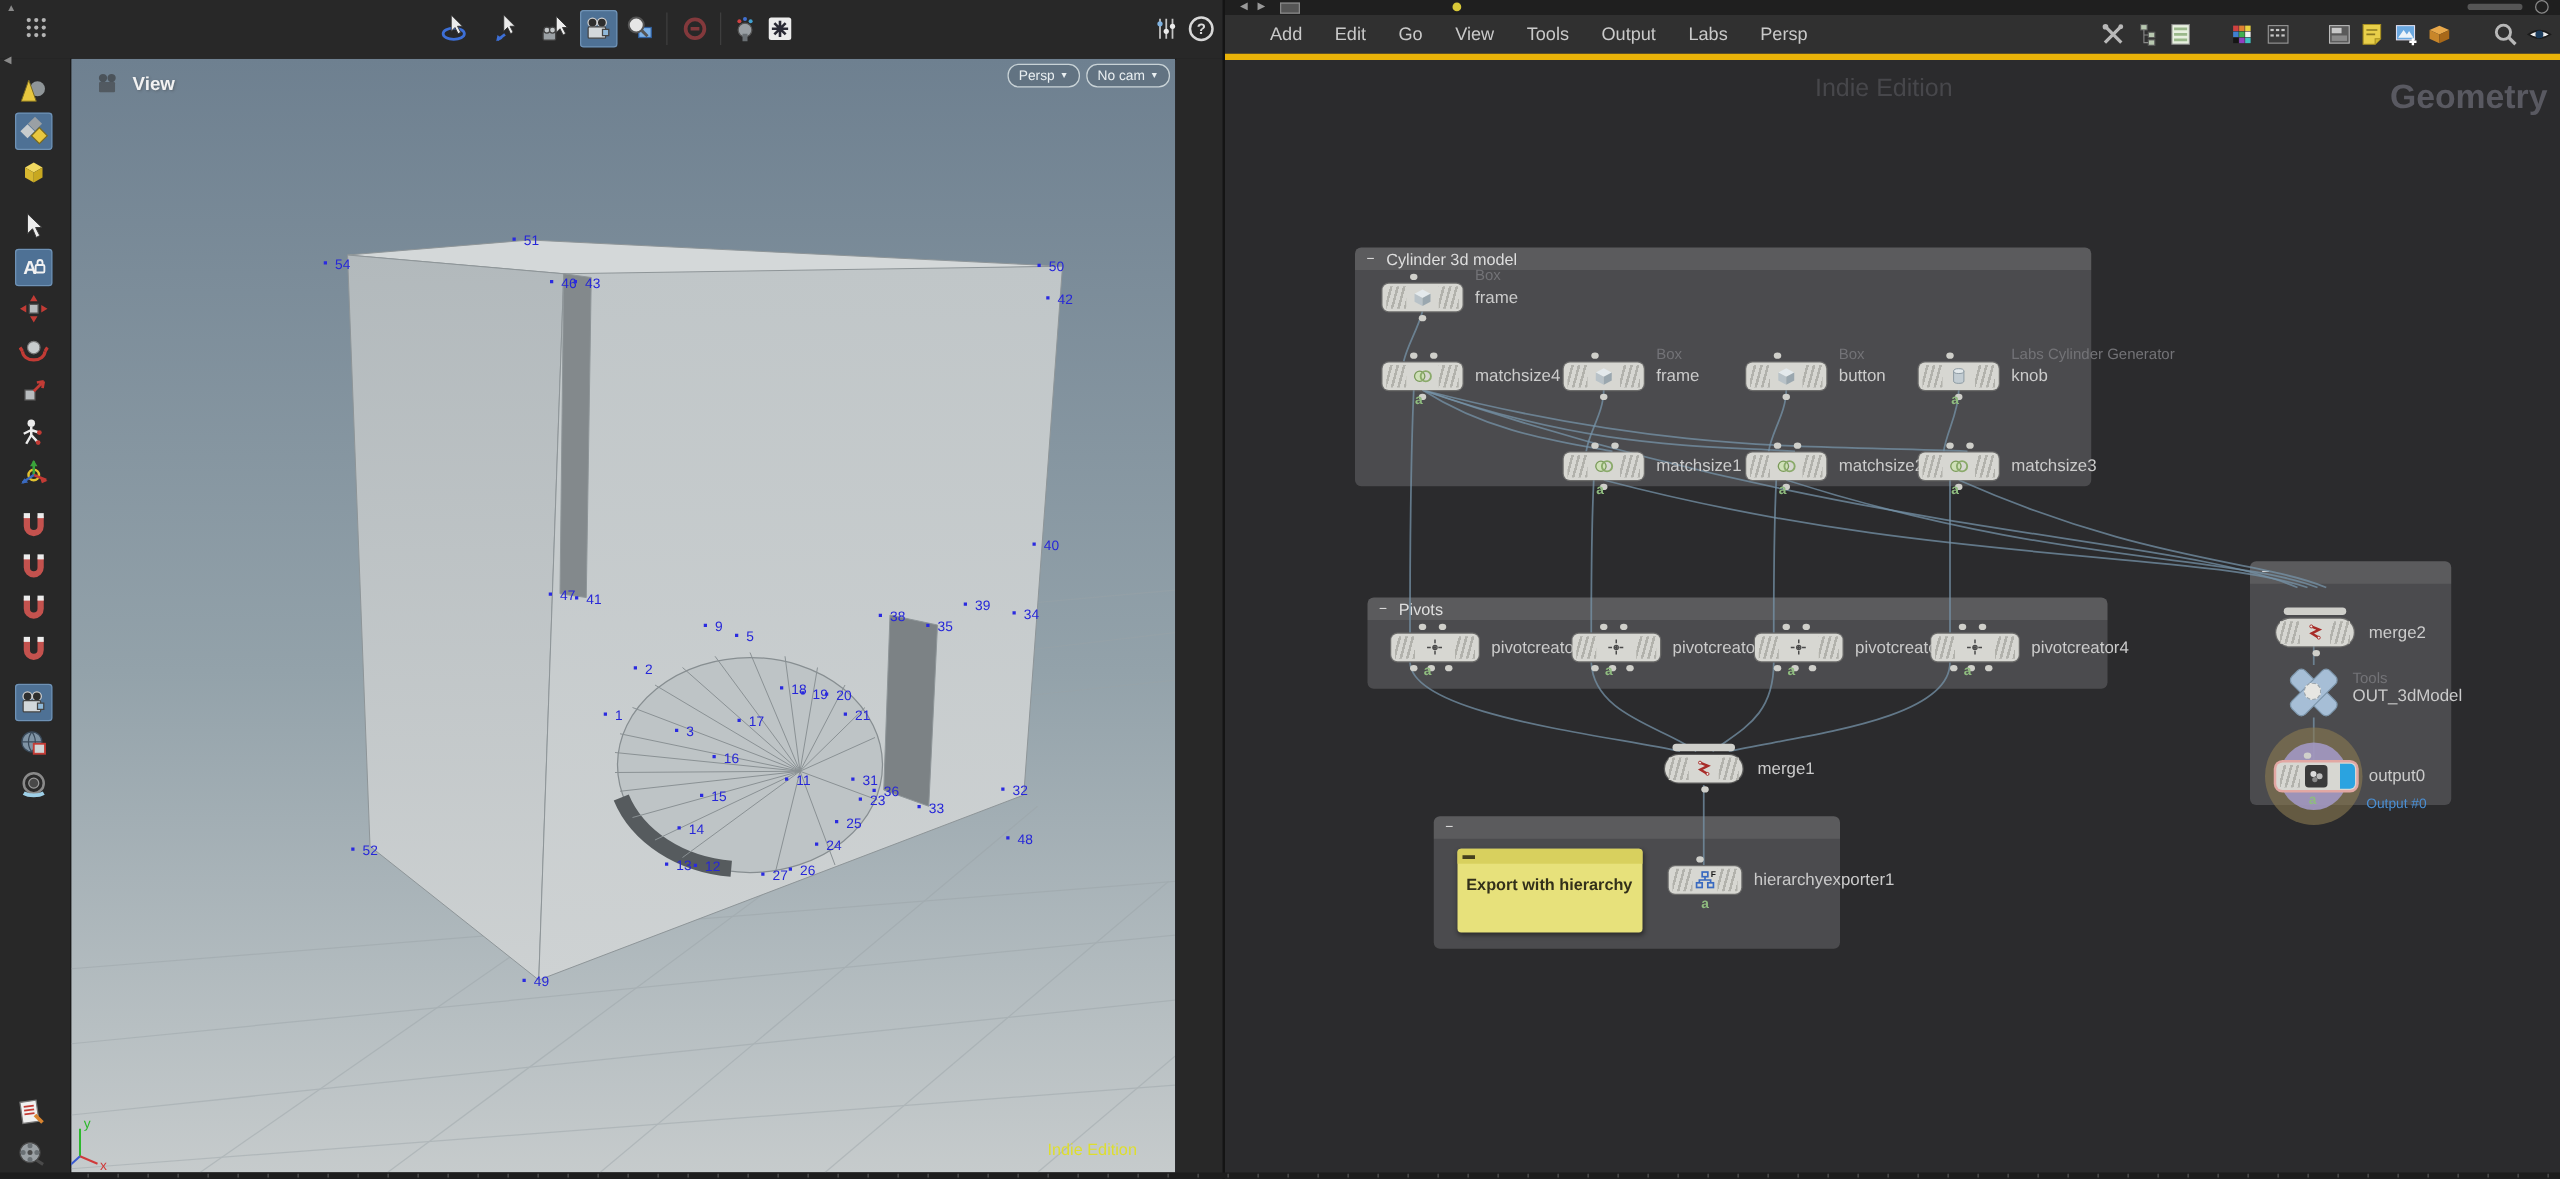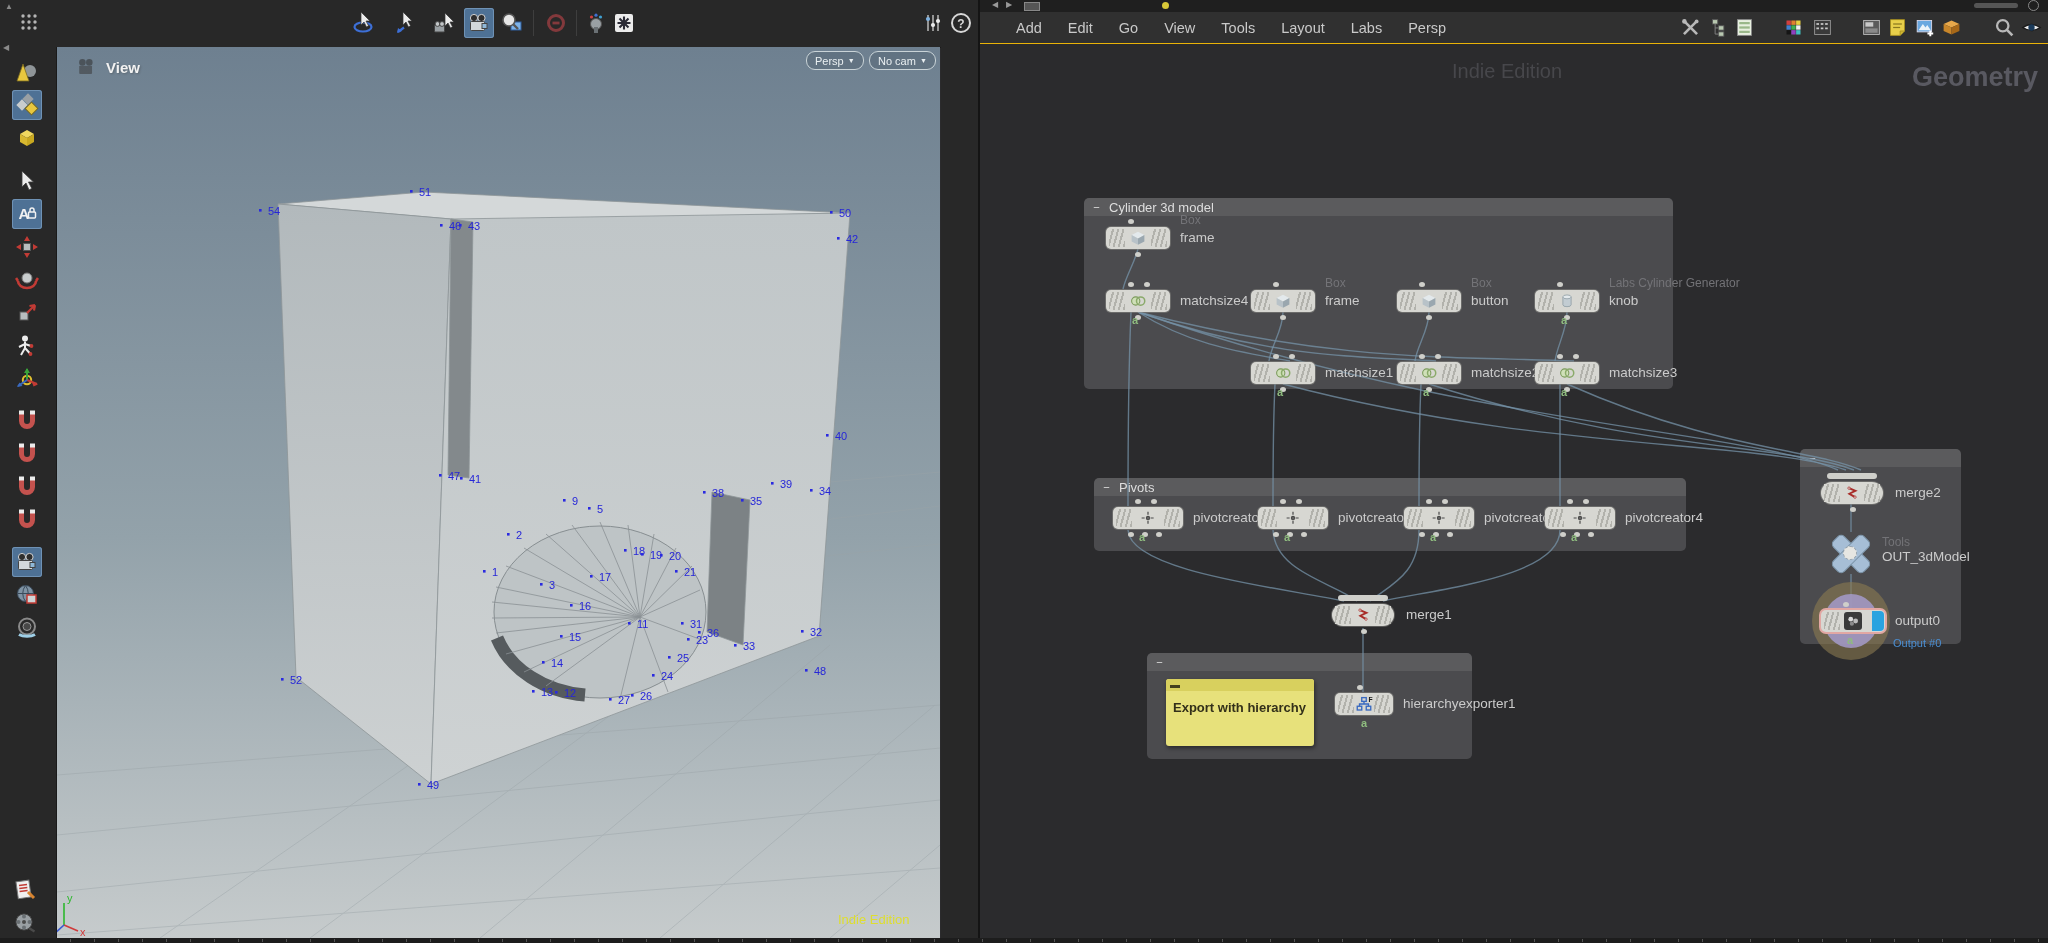--- a/index.html
+++ b/index.html
@@ -5,21 +5,21 @@
   html,body{margin:0;padding:0;background:#111;}
   .stage{position:relative;width:2048px;height:943px;overflow:hidden;background:#2b2b2d;font-family:"Liberation Sans",sans-serif;}
   
   .top-toolbar{position:absolute;left:0;top:0;width:978px;height:47px;background:#282828;border-bottom:1px solid #1a1a1a;}
   .left-toolbar{position:absolute;left:0;top:47px;width:56px;height:896px;background:#282828;border-right:1px solid #1a1a1a;}
   .viewport{position:absolute;left:57px;top:47px;width:883px;height:891px;}
   .vp-toolbar{position:absolute;left:941px;top:47px;width:37px;height:896px;background:#282828;}
   .pane-sep{position:absolute;left:978px;top:0;width:2px;height:943px;background:#141414;}
   .net{position:absolute;left:980px;top:0;width:1068px;height:943px;background:#2b2b2d;}
   .net-topbar{position:absolute;left:980px;top:0;width:1068px;height:12px;background:#1f1f1f;}
-  .net-menubar{position:absolute;left:980px;top:12px;width:1068px;height:31px;background:#303030;border-bottom:1px solid #eab308;display:flex;align-items:center;}
+  .net-menubar{position:absolute;left:980px;top:12px;width:1068px;height:31px;background:#303030;border-bottom:5px solid #eab308;display:flex;align-items:center;}
   .timeline{position:absolute;left:0;top:938px;width:2048px;height:5px;background:#1d1d1d;}
   .timeline i{position:absolute;top:1px;width:1px;height:3px;background:#555;}
   
   .t{position:absolute;width:30px;height:30px;display:flex;align-items:center;justify-content:center;border-radius:3px;}
   .t svg{width:24px;height:24px;}
   .t.hl{background:#4e7195;box-shadow:inset 0 0 0 1px #6f92b5;}
   .t.sm{width:26px;height:26px;} .t.sm svg{width:21px;height:21px;}
   .vdiv{position:absolute;top:10px;width:1px;height:26px;background:#3e3e3e;}
   .tinytri{position:absolute;color:#8a8a8a;font-size:8px;line-height:8px;}
   
@@ -970,21 +970,21 @@
     <span style="position:absolute;left:994px;top:3px;width:44px;height:5px;background:#555;border-radius:3px"></span>
     <span style="position:absolute;left:1048px;top:0;width:9px;height:9px;border:1px solid #888;border-radius:50%"></span>
   </div>
 
   <div class="net-menubar">
     <span class="menu-item">Add</span>
     <span class="menu-item">Edit</span>
     <span class="menu-item">Go</span>
     <span class="menu-item">View</span>
     <span class="menu-item">Tools</span>
-    <span class="menu-item">Layout</span>
+    <span class="menu-item">Output</span>
     <span class="menu-item">Labs</span>
     <span class="menu-item">Persp</span>
   </div>
 
   <div class="t sm" style="left:1677px;top:14px">
       <svg>
         <use href="#s-wrench"></use>
       </svg>
     </div>
   <div class="t sm" style="left:1706px;top:14px">
@@ -1251,21 +1251,21 @@
   <div class="node" style="left:1335px;top:693px;width:58px">
     <span class="str l"></span>
       <span class="str r"></span>
       <span class="d t1"></span>
     <span class="ic"><svg>
           <use href="#n-hier"></use>
         </svg></span>
     <span class="nlabel" style="left:68px">hierarchyexporter1</span>
     <span class="badge-a">a</span>
   </div>
-  <div class="node merge" style="left:1821px;top:482px">
+  <div class="node merge" style="left:1821px;top:495px">
     <span class="cap"></span>
       <span class="str l"></span>
       <span class="str r"></span>
       <span class="d b1"></span>
     <span class="ic"><svg>
           <use href="#n-merge"></use>
         </svg></span>
     <span class="nlabel">merge2</span>
   </div>
   <div class="nullnode" style="left:1826px;top:533px">

